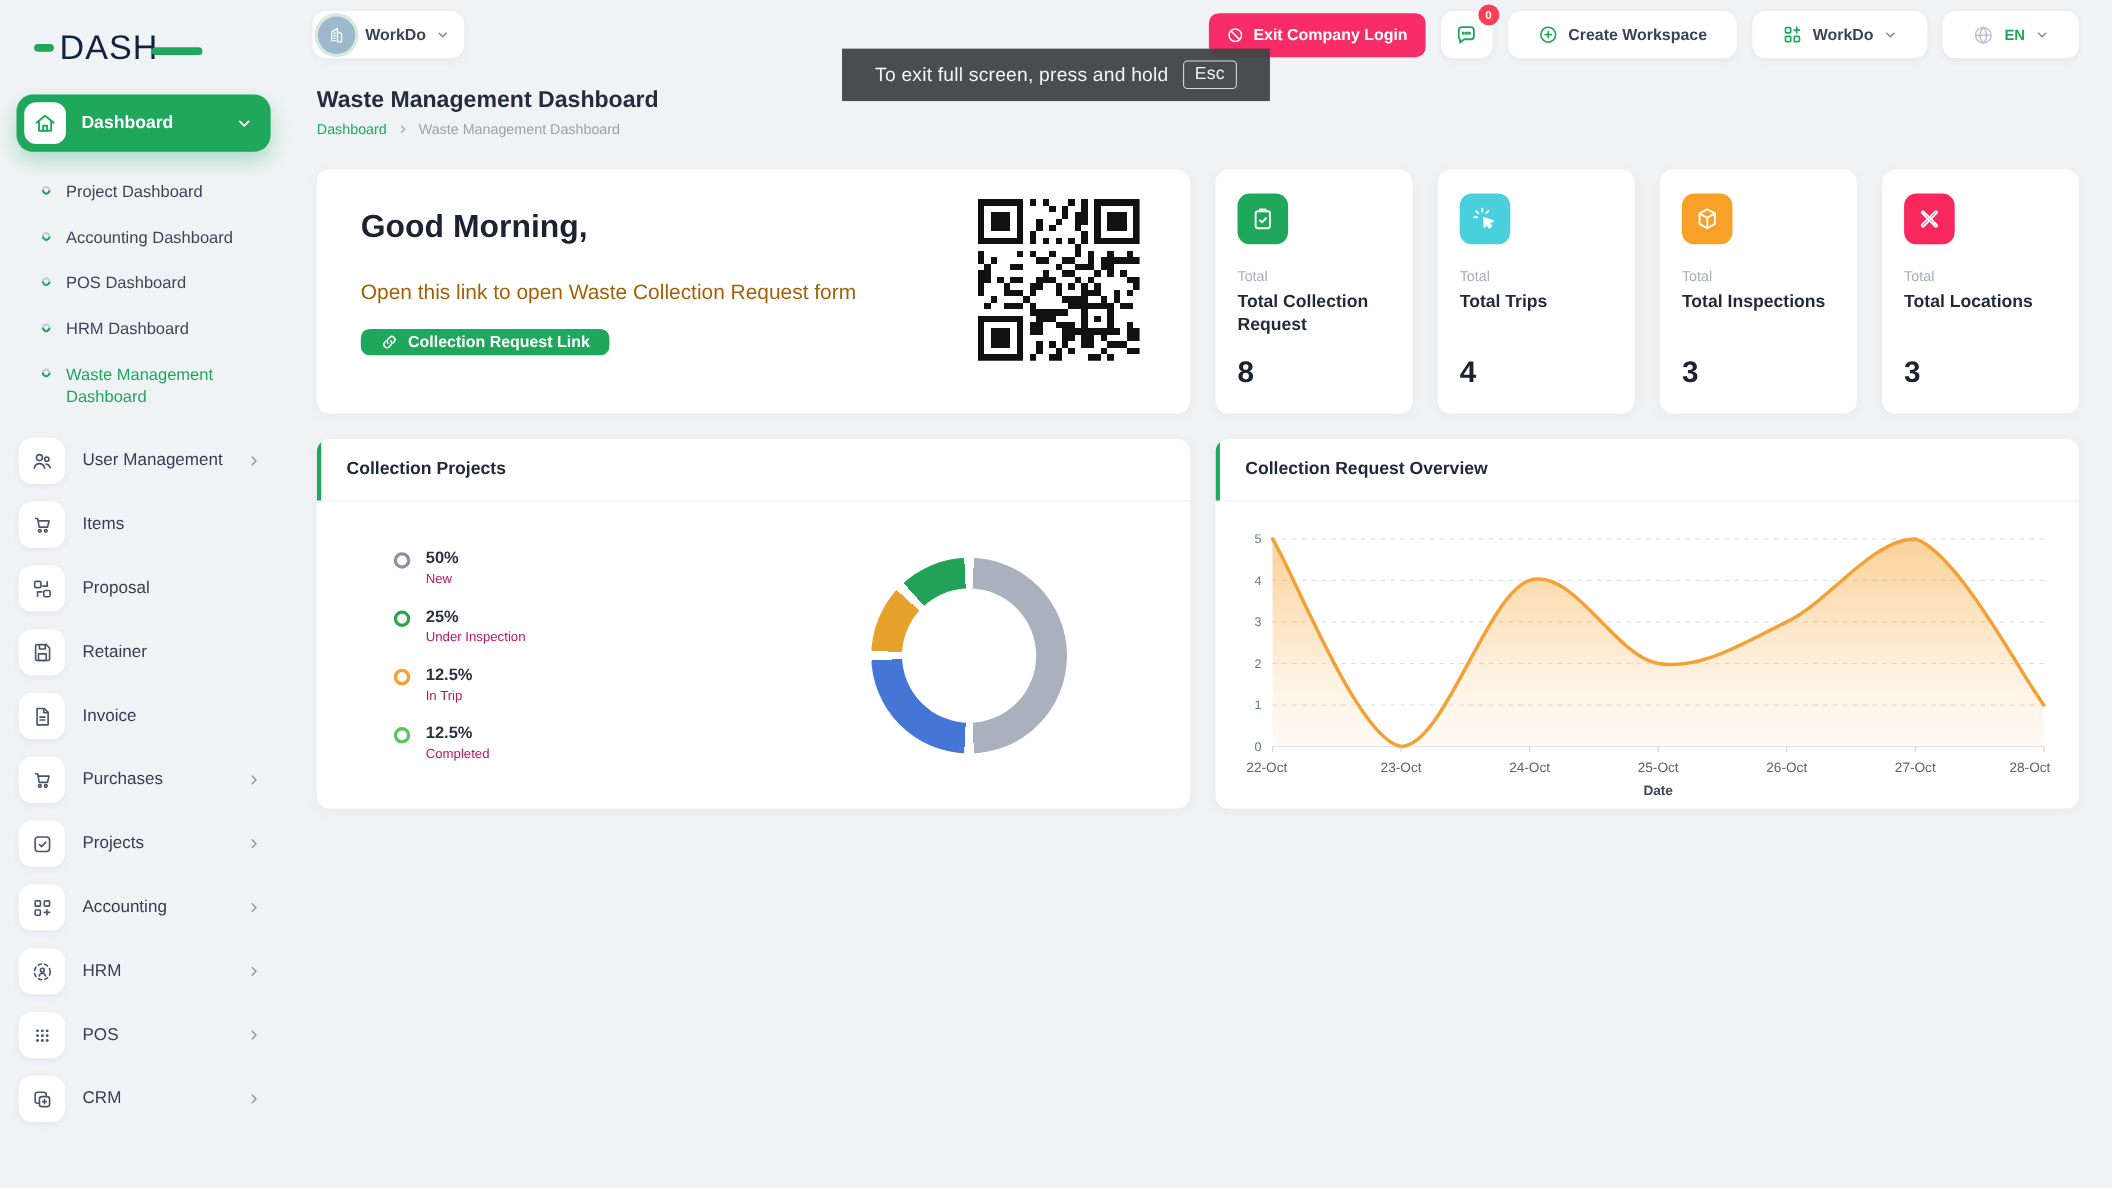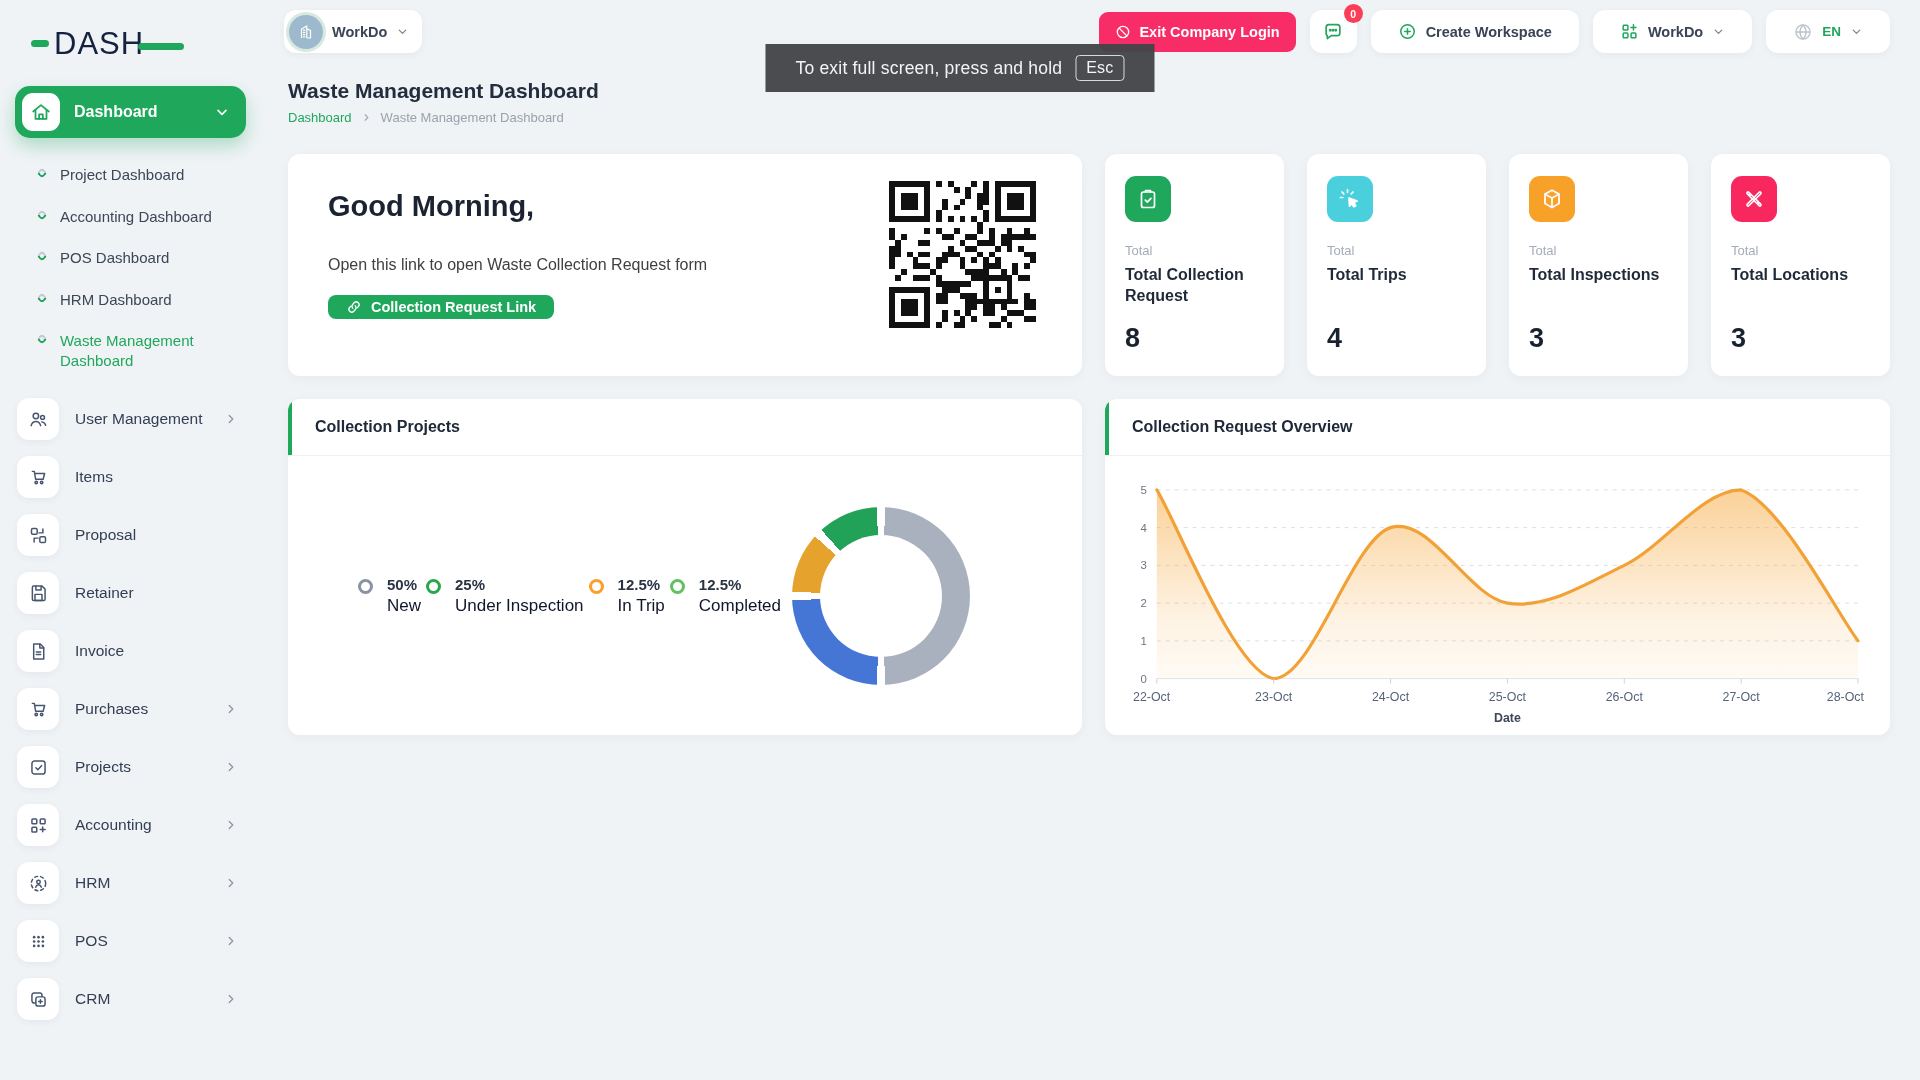--- a/index.html
+++ b/index.html
@@ -46,38 +46,38 @@
   .esc-key{border:1px solid #d9d9d9;border-radius:4px;padding:3px 10px;font-size:16px}
   
   .content{padding:6px 30px 20px}
   .page-title{font-size:21px;margin:12px 0 7px;color:#232d3e;font-weight:700}
   .breadcrumb{font-size:13px;color:#99a2ad;display:flex;gap:9px;align-items:center}
   .breadcrumb .bc-link{color:var(--green);cursor:pointer;text-decoration:none}
   .row1{display:grid;grid-template-columns:794px repeat(4,1fr);gap:23px;margin-top:29px}
   .card{background:#fff;border-radius:12px;box-shadow:0 3px 12px rgba(25,39,62,.04)}
   .greet{position:relative;padding:30px 40px;height:222px}
   .greet h2{font-size:29px;margin:6px 0 12px;color:#1b2332;font-weight:700}
-  .greet p{font-size:16px;color:#404040;margin:33px 0 21px}
+  .greet p{font-size:19px;color:#a16207;margin:33px 0 21px}
   .link-btn{display:inline-flex;align-items:center;gap:9px;background:var(--green);color:#fff;border:none;border-radius:8px;height:24px;padding:0 18px;font-size:14.5px;font-weight:600;cursor:pointer;font-family:inherit}
   .qr{position:absolute;right:46px;top:27px;width:147px;height:147px}
   .stat{height:222px;padding:22px 20px;display:flex;flex-direction:column}
   .stat-tile{width:46px;height:46px;border-radius:11px;display:grid;place-items:center}
   .kicker{margin-top:21px;font-size:13px;color:#a5adba}
   .stat-label{margin-top:7px;font-size:16px;font-weight:700;color:#1f2938;line-height:1.3}
   .stat-value{margin-top:auto;font-size:27px;font-weight:600;color:#1a2230}
   .row2{display:grid;grid-template-columns:794px 1fr;gap:23px;margin-top:23px}
   .panel{height:336px;display:flex;flex-direction:column;overflow:hidden}
   .panel-head{position:relative;padding:19px 27px;border-bottom:1px solid #edf0f3;font-size:16px;font-weight:700;color:#20293a}
   .panel-head::before{content:"";position:absolute;left:0;top:0;bottom:0;width:4px;background:var(--green)}
   .donut-body{flex:1;display:flex;align-items:center;justify-content:space-between;padding:0 112px 0 70px}
-  .legend{display:flex;flex-direction:row;gap:5px}
+  .legend{display:flex;flex-direction:column;gap:19px}
   .legend-item{display:flex;gap:14px}
   .ring{flex:none;width:15px;height:15px;border-radius:50%;border:3.4px solid #999;margin-top:3px}
   .legend-val{font-size:15px;font-weight:700;color:#2a3344}
-  .legend-lab{font-size:17px;color:#0f172a;margin-top:3px}
+  .legend-lab{font-size:12px;color:#be185d;margin-top:3px}
   .donut{position:relative;width:178px;height:178px;border-radius:50%}
   .donut::after{content:"";position:absolute;inset:28px;background:#fff;border-radius:50%}
   .chart-body{flex:1;padding:18px 26px 4px}
   .chart-body svg{width:100%;height:auto;display:block}
   
   .grid{stroke:#dadfe6;stroke-dasharray:4 5;stroke-width:1}
   .axis{stroke:#e0e4e9;stroke-width:1}
   .tick{stroke:#ccd2d9;stroke-width:1}
   .ylab{font-size:11.5px;fill:#6d7684;text-anchor:end;font-family:"Liberation Sans",sans-serif}
   .xlab{font-size:12.5px;fill:#57637a;font-family:"Liberation Sans",sans-serif}

